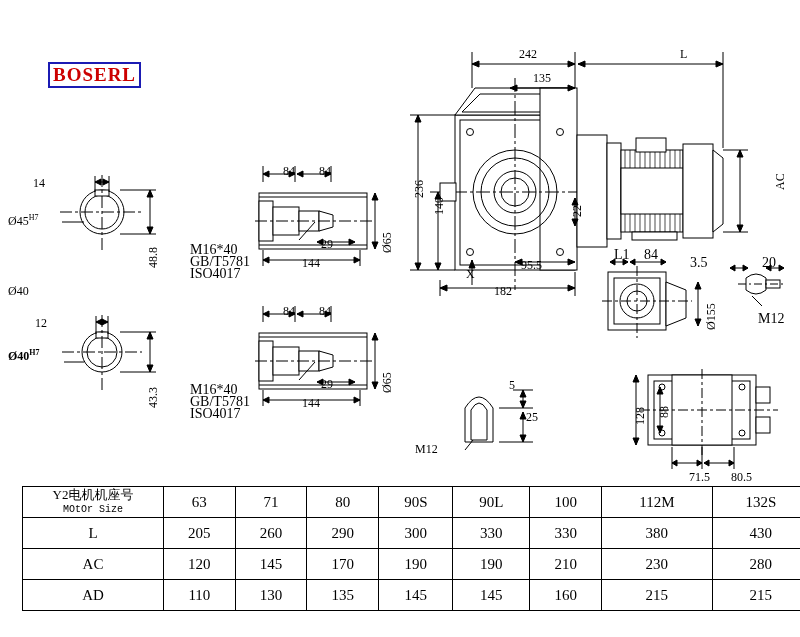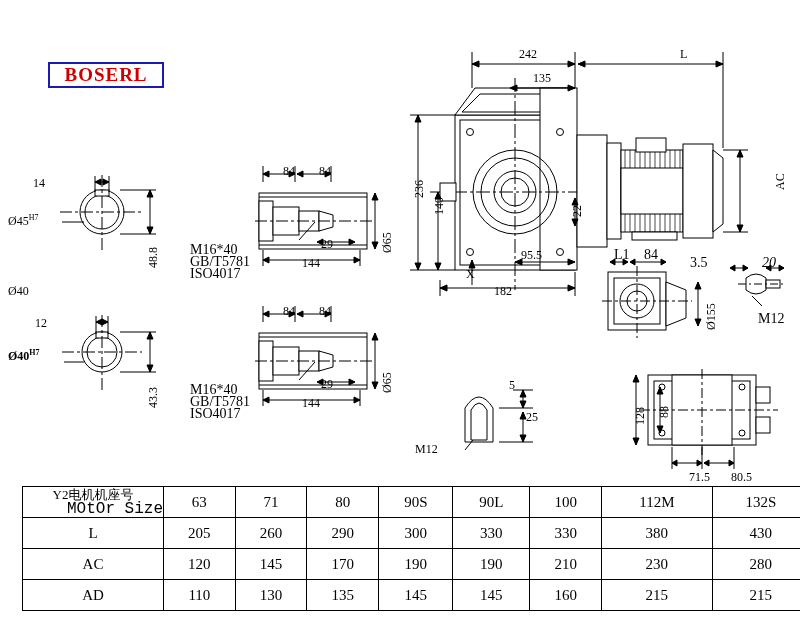--- a/index.html
+++ b/index.html
@@ -11,21 +11,21 @@
   #root{position:relative;width:800px;height:637px;}
 
   .abs{position:absolute;}
 
   
   #title{
     left:48px;top:22px;font-size:27px;font-weight:bold;
     font-family:"Liberation Serif",serif;letter-spacing:0px;
   }
   #logo{
-    left:48px;top:62px;width:116px;height:26px;border:2px solid #1b1bb3;
+    left:48px;top:62px;width:93px;height:26px;border:2px solid #1b1bb3;
     box-sizing:border-box;
   }
   #logo span{
     display:block;text-align:center;line-height:22px;font-size:19px;
     font-weight:bold;color:#cc0000;font-family:"Liberation Serif",serif;
     letter-spacing:1px;
   }
   .lbl{position:absolute;font-size:12px;font-family:"Liberation Serif",serif;white-space:nowrap;}
   .lbl.sm{font-size:14px;}
   .rot{transform-origin:left top;}
@@ -38,21 +38,21 @@
     border-collapse:collapse;
   }
   #spec-table td,#spec-table th{
     border:1px solid #000;text-align:center;font-size:15px;
     font-family:"Liberation Serif",serif;height:30px;padding:0;
     font-weight:normal;
   }
   #spec-table td.rowhead{width:140px;}
   #spec-table .hdr-cell{line-height:15px;font-size:13px;}
   #spec-table .hdr-cell .l1{display:block;}
-  #spec-table .hdr-cell .l2{display:block;font-family:"Liberation Mono",monospace;font-size:16px;text-align:right;}
+  #spec-table .hdr-cell .l2{display:block;font-family:"Liberation Mono",monospace;font-size:10px;}
 </style>
 </head>
 <body>
 
 <div id="root">
 
 
   <div class="abs" id="logo">
     <span>BOSERL</span>
   </div>
@@ -164,21 +164,21 @@
       <path d="M72 220 l-3 8 h6 z" fill="#000"></path>
     </g>
   </svg>
 
   <div class="lbl" style="left:519px;top:47px;">242</div>
   <div class="lbl" style="left:680px;top:47px;">L</div>
   <div class="lbl" style="left:533px;top:71px;">135</div>
   <div class="lbl rot" style="left:412px;top:198px;transform:rotate(-90deg);">236</div>
   <div class="lbl rot" style="left:432px;top:215px;transform:rotate(-90deg);">140</div>
   <div class="lbl rot" style="left:570px;top:217px;transform:rotate(-90deg);">22</div>
-  <div class="lbl" style="left:521px;top:248px;text-align:right;">95.5</div>
+  <div class="lbl" style="left:521px;top:258px;text-align:right;">95.5</div>
   <div class="lbl" style="left:478px;top:284px;margin-left:16px;">182</div>
   <div class="lbl" style="left:466px;top:267px;">X</div>
   <div class="lbl rot" style="left:773px;top:190px;transform:rotate(-90deg);">AC</div>
 
   <svg style="left:20px;top:170px;width:160px;height:110px;">
     <g stroke="#000" fill="none" stroke-width="1">
       <circle cx="82" cy="42" r="22"></circle>
       <circle cx="82" cy="42" r="17"></circle>
       <rect x="75" y="20" width="14" height="6" fill="#ffffff"></rect>
       <line x1="40" y1="42" x2="124" y2="42" stroke-dasharray="12,3,3,3"></line>
@@ -364,21 +364,21 @@
       <path d="M2 6 l5 -3 v6 z" fill="#000"></path>
       <path d="M20 6 l-5 -3 v6 z" fill="#000"></path>
 
       <line x1="38" y1="6" x2="56" y2="6"></line>
       <path d="M38 6 l5 -3 v6 z" fill="#000"></path>
       <path d="M56 6 l-5 -3 v6 z" fill="#000"></path>
       <line x1="24" y1="34" x2="34" y2="44"></line>
     </g>
   </svg>
   <div class="lbl sm" style="left:690px;top:255px;">3.5</div>
-  <div class="lbl sm" style="left:762px;top:255px;font-style:italic;">20</div>
+  <div class="lbl sm" style="left:762px;top:255px;">20</div>
   <div class="lbl sm" style="left:758px;top:311px;">M12</div>
 
   <svg style="left:630px;top:365px;width:160px;height:110px;">
     <g stroke="#000" fill="none" stroke-width="1">
       <rect x="18" y="10" width="108" height="70" fill="#ffffff"></rect>
       <rect x="24" y="16" width="96" height="58" fill="#ffffff"></rect>
       <rect x="42" y="10" width="60" height="70" fill="#ffffff"></rect>
       <circle cx="32" cy="22" r="3"></circle>
       <circle cx="112" cy="22" r="3"></circle>
       <circle cx="32" cy="68" r="3"></circle>

